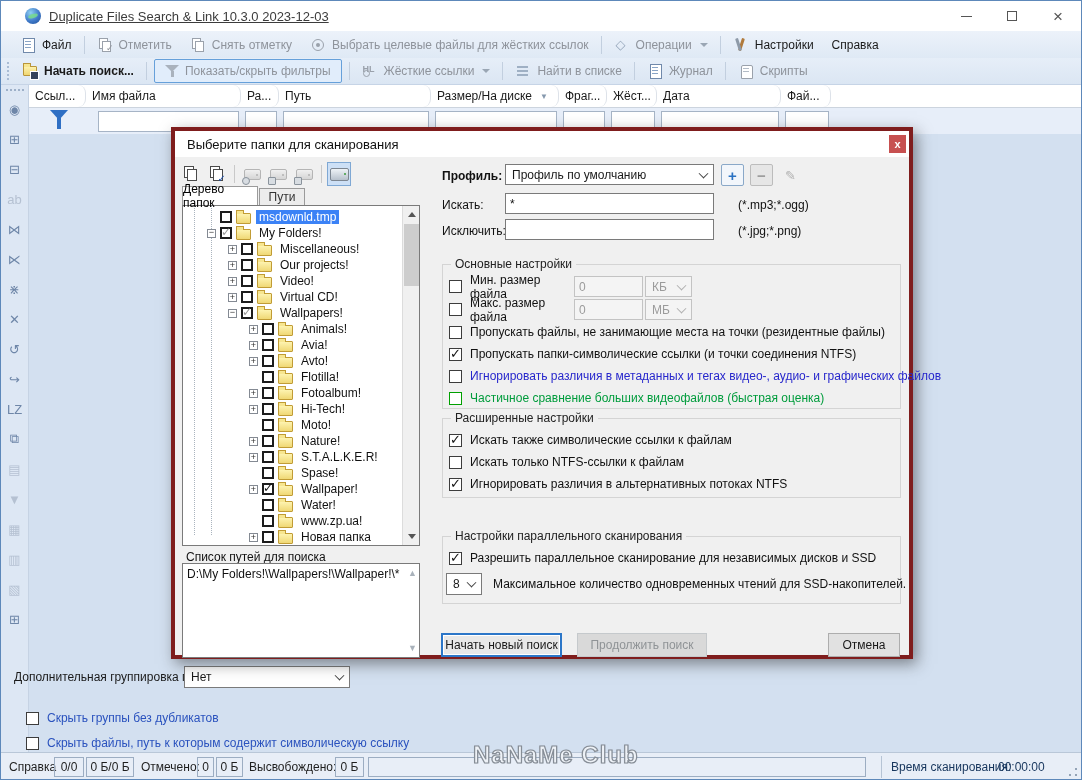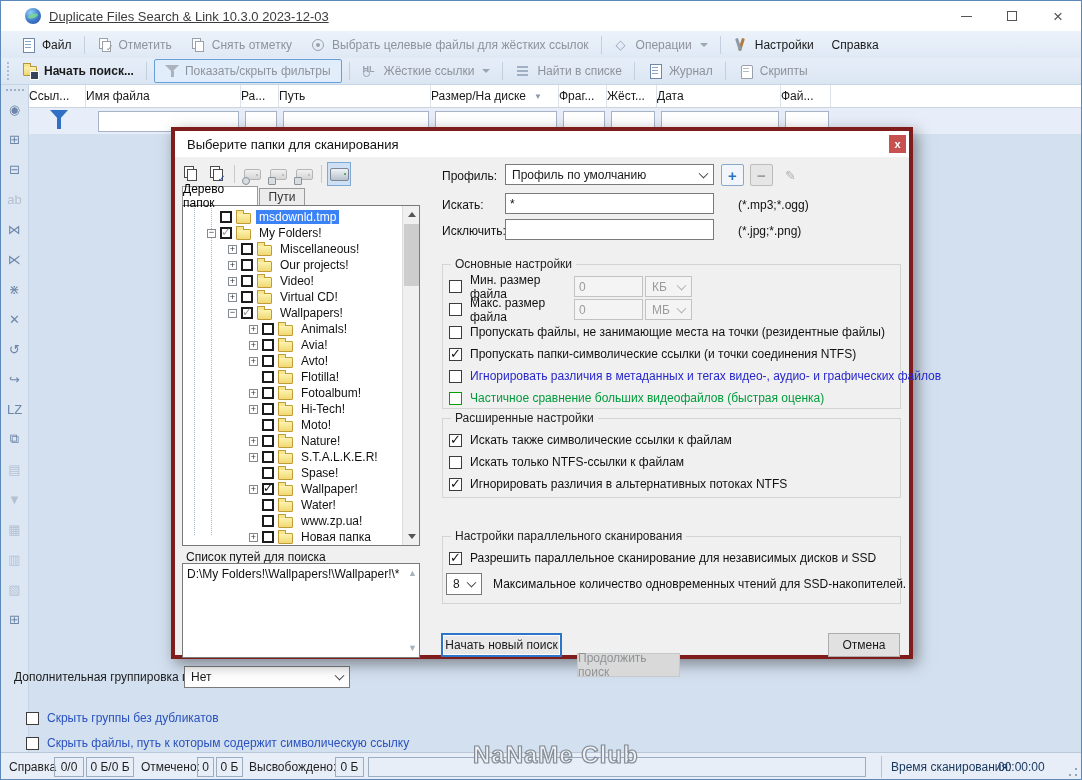--- a/index.html
+++ b/index.html
@@ -51,21 +51,21 @@
   .hl-icon::before{content:"HL";position:absolute;left:1px;top:1px;font-size:9px;font-weight:bold;color:#9aa1ab;}
   .hl-icon::after{content:"";position:absolute;left:1px;bottom:2px;width:5px;height:5px;border:1px solid #9aa1ab;border-radius:50%;}
   .list-icon::before{content:"";position:absolute;left:2px;top:3px;width:11px;height:10px;background:repeating-linear-gradient(#9fb0c4 0 2px,transparent 2px 4px);}
   .scroll-icon::before{content:"";position:absolute;left:3px;top:2px;width:10px;height:12px;background:#fff;border:1px solid #9aa1ab;border-radius:2px 2px 0 0;}
   .scroll-icon::after{content:"";position:absolute;left:5px;top:5px;width:6px;height:6px;background:repeating-linear-gradient(#b3bcc7 0 1px,transparent 1px 3px);}
 
   .filters-btn{display:flex;align-items:center;gap:6px;height:24px;padding:0 10px;border:1px solid #66a0da;background:#e1edfb;border-radius:2px;color:#8e939b;font-size:12px;margin:0 4px;}
 
   
   .thead{position:absolute;left:28px;top:84px;width:1054px;height:23px;background:#fff;border-bottom:1px solid #ccd4de;display:flex;}
-  .th{height:100%;border-right:1px solid #dde2e9;display:flex;align-items:center;font-size:12px;color:#1a1a1a;white-space:nowrap;overflow:hidden;flex:none;}
+  .th{height:100%;border-right:1px solid #dde2e9;display:flex;align-items:center;padding-left:6px;font-size:12px;color:#1a1a1a;white-space:nowrap;overflow:hidden;flex:none;border-radius:8px;}
   .th-label{pointer-events:none;}
   .sort-desc::after{content:"▼";font-size:8px;color:#8699ae;margin-left:8px;}
   .filterrow{position:absolute;left:28px;top:107px;width:1054px;height:26px;background:#e7eef9;}
   .fbox{position:absolute;top:3px;height:21px;background:#fff;border:1px solid #a6b4c6;}
   .tbody-empty{position:absolute;left:28px;top:133px;width:1054px;height:618px;background:#d3e0f0;}
 
   
   .sidebar{position:absolute;left:0;top:84px;width:28px;height:667px;background:#dde7f4;border-right:1px solid #c6d3e4;display:flex;flex-direction:column;align-items:center;padding-top:4px;}
   .sgrip{width:18px;border-top:2px dotted #9db0c8;margin-bottom:8px;}
   .side-icon{width:20px;height:20px;display:flex;align-items:center;justify-content:center;font-size:13px;margin-bottom:10px;flex:none;}
@@ -646,21 +646,21 @@
       </div>
     </div>
 
     <div class="paths-label">Список путей для поиска</div>
     <div class="pathsbox">
       <span>D:\My Folders!\Wallpapers!\Wallpaper!\*</span>
       <span class="mini-arrow t">▲</span>
       <span class="mini-arrow b">▼</span>
     </div>
 
-    <div class="dlg-label" style="left:267px;top:38px;font-weight:normal;text-align:right;">Профиль:</div>
+    <div class="dlg-label" style="left:267px;top:38px;font-weight:bold;text-align:right;">Профиль:</div>
     <div class="combo" style="position:absolute;left:330px;top:33px;width:209px;height:21px;">
       <span>Профиль по умолчанию</span>
       <span class="chev"></span>
     </div>
     <div class="pbtn add" style="left:546px;top:33px;">+</div>
     <div class="pbtn rem" style="left:575px;top:33px;">−</div>
     <div class="pbtn edit" style="left:604px;top:33px;">✎</div>
 
     <div class="dlg-label" style="left:267px;top:67px;">Искать:</div>
     <input class="dlg-input" style="left: 330px; top: 62px; width: 209px;" value="*">
@@ -742,17 +742,17 @@
       <div style="position:relative;height:24px;margin:4px 0 0 6px;">
         <div class="combo" style="position:absolute;left:-3px;top:0;width:36px;height:22px;">
           <span>8</span>
           <span class="chev"></span>
         </div>
         <span class="dlg-label" style="left:44px;top:4px;">Максимальное количество одновременных чтений для SSD-накопителей.</span>
       </div>
     </div>
 
     <div class="dlg-btn primary" style="left:266px;top:502px;width:121px;">Начать новый поиск</div>
-    <div class="dlg-btn disabled" style="left:402px;top:502px;width:103px;margin-top:20px;">Продолжить поиск</div>
+    <div class="dlg-btn disabled" style="left:402px;top:502px;width:130px;">Продолжить поиск</div>
     <div class="dlg-btn" style="left:653px;top:502px;width:72px;">Отмена</div>
   </div>
 
 </div>
 
 </body></html>

